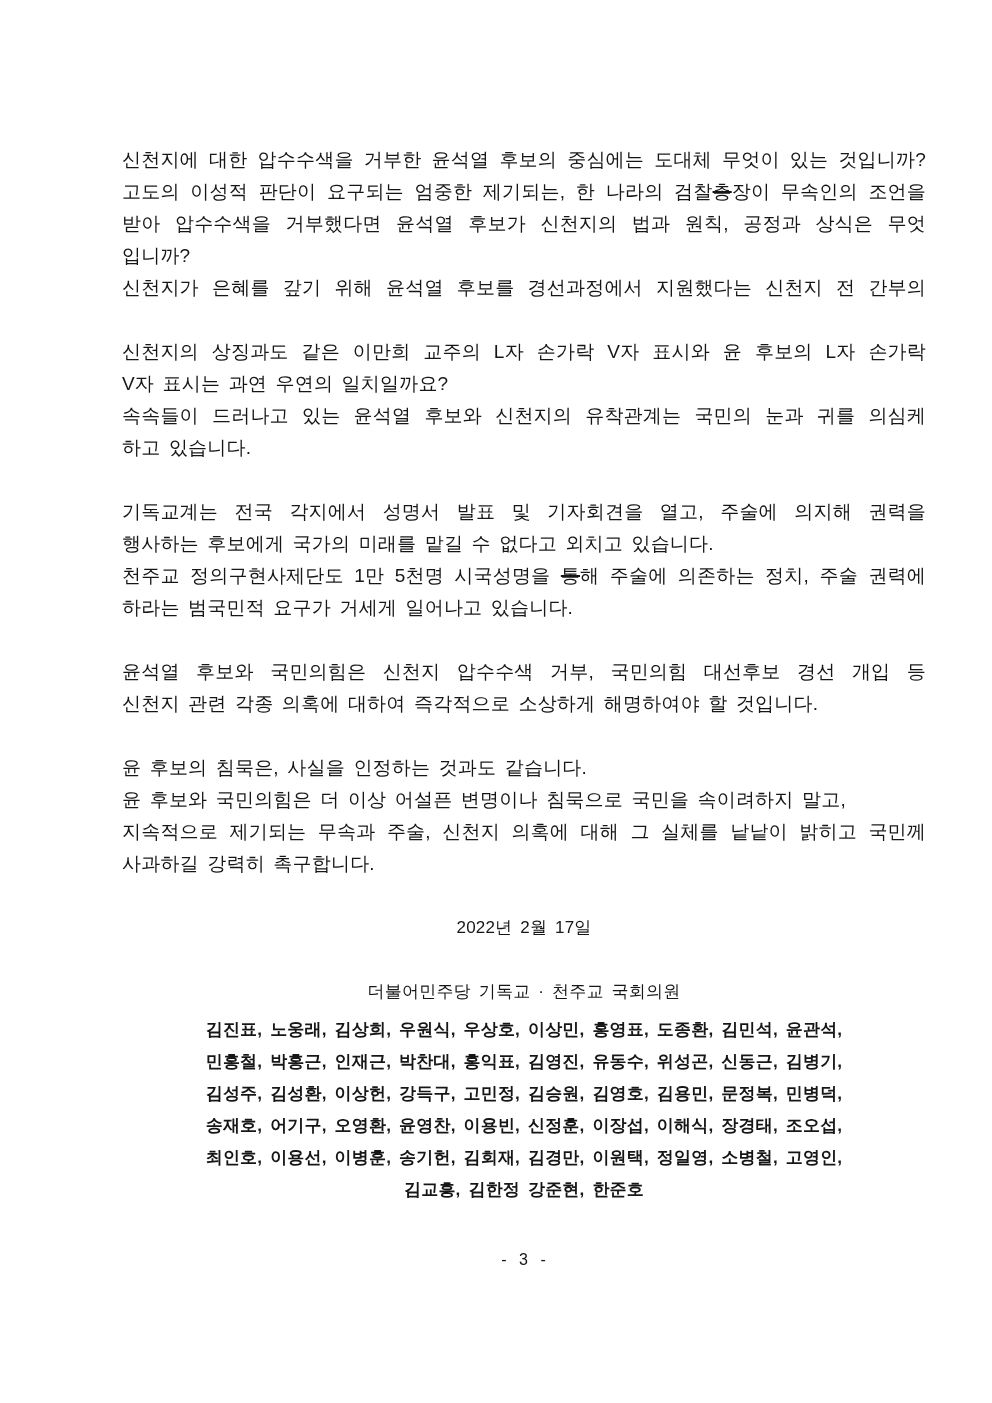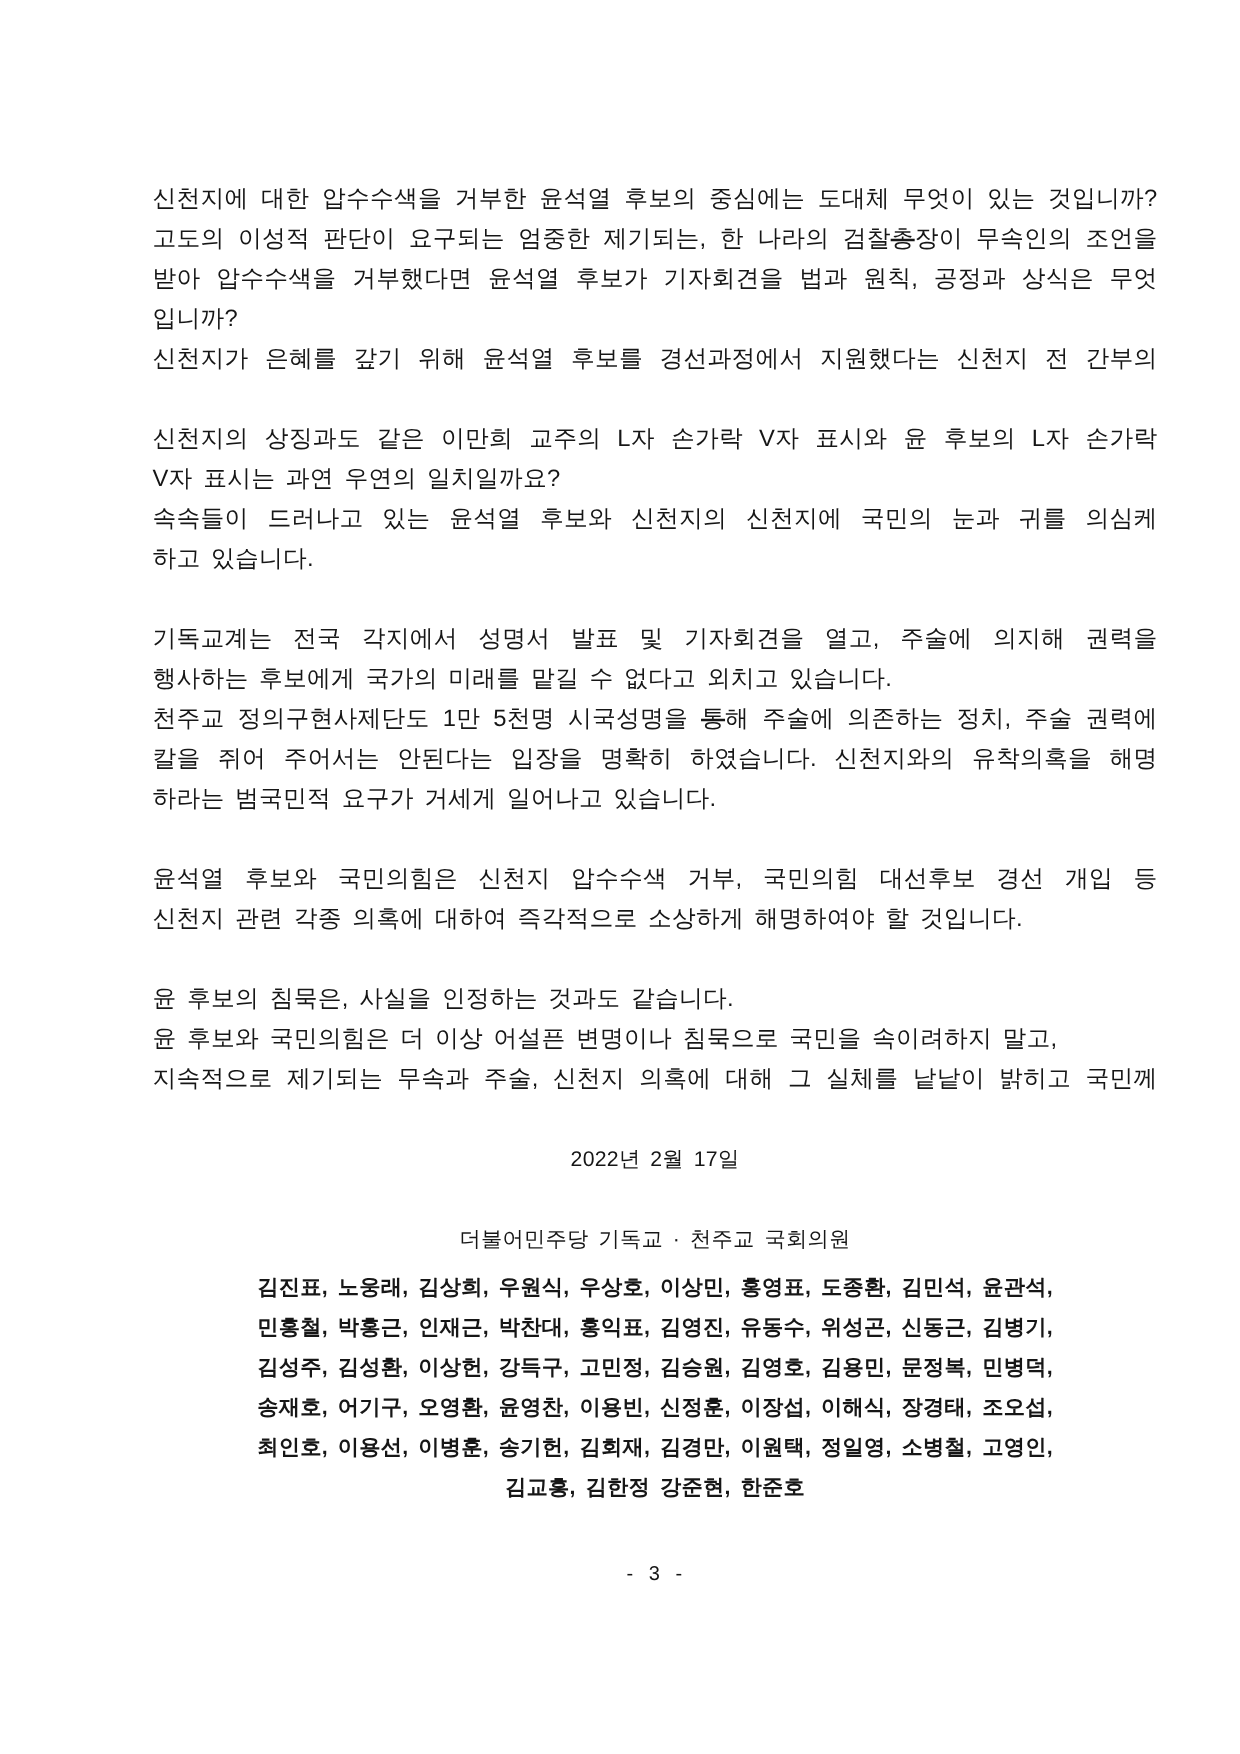--- a/index.html
+++ b/index.html
@@ -69,49 +69,49 @@
   }
 </style>
 </head>
 <body>
 
 <div class="page">
 
   <div class="para">
     <div class="line">신천지에 대한 압수수색을 거부한 윤석열 후보의 중심에는 도대체 무엇이 있는 것입니까?</div>
     <div class="line"><span>고도의 이성적 판단이 요구되는 엄중한 제기되는, 한 나라의 검찰</span><span class="struck">총</span><span>장이 무속인의 조언을</span></div>
-    <div class="line">받아 압수수색을 거부했다면 윤석열 후보가 기자회견을 법과 원칙, 공정과 상식은 무엇</div>
+    <div class="line">받아 압수수색을 거부했다면 윤석열 후보가 신천지의 법과 원칙, 공정과 상식은 무엇</div>
     <div class="line short">입니까?</div>
     <div class="line">신천지가 은혜를 갚기 위해 윤석열 후보를 경선과정에서 지원했다는 신천지 전 간부의</div>
   </div>
 
   <div class="para">
     <div class="line">신천지의 상징과도 같은 이만희 교주의 L자 손가락 V자 표시와 윤 후보의 L자 손가락</div>
     <div class="line short">V자 표시는 과연 우연의 일치일까요?</div>
-    <div class="line">속속들이 드러나고 있는 윤석열 후보와 신천지의 신천지에 국민의 눈과 귀를 의심케</div>
+    <div class="line">속속들이 드러나고 있는 윤석열 후보와 신천지의 유착관계는 국민의 눈과 귀를 의심케</div>
     <div class="line short">하고 있습니다.</div>
   </div>
 
   <div class="para">
     <div class="line">기독교계는 전국 각지에서 성명서 발표 및 기자회견을 열고, 주술에 의지해 권력을</div>
     <div class="line short">행사하는 후보에게 국가의 미래를 맡길 수 없다고 외치고 있습니다.</div>
     <div class="line"><span>천주교 정의구현사제단도 1만 5천명 시국성명을 </span><span class="struck">통</span><span>해 주술에 의존하는 정치, 주술 권력에</span></div>
-    <div class="line">칼을 쥐어 주어서는 안된다는 입장을 명확히 하였습니다. 신천지와의 유착의혹을 해명</div>
     <div class="line short">하라는 범국민적 요구가 거세게 일어나고 있습니다.</div>
   </div>
 
   <div class="para">
     <div class="line">윤석열 후보와 국민의힘은 신천지 압수수색 거부, 국민의힘 대선후보 경선 개입 등</div>
     <div class="line short">신천지 관련 각종 의혹에 대하여 즉각적으로 소상하게 해명하여야 할 것입니다.</div>
   </div>
 
   <div class="para">
     <div class="line short">윤 후보의 침묵은, 사실을 인정하는 것과도 같습니다.</div>
     <div class="line short">윤 후보와 국민의힘은 더 이상 어설픈 변명이나 침묵으로 국민을 속이려하지 말고,</div>
     <div class="line">지속적으로 제기되는 무속과 주술, 신천지 의혹에 대해 그 실체를 낱낱이 밝히고 국민께</div>
+    <div class="line short">사과하길 강력히 촉구합니다.</div>
   </div>
 
   <div class="center-line date-line">2022년 2월 17일</div>
 
   <div class="center-line">더불어민주당 기독교 · 천주교 국회의원</div>
 
   <div class="signers">
     <div class="center-line">김진표, 노웅래, 김상희, 우원식, 우상호, 이상민, 홍영표, 도종환, 김민석, 윤관석,</div>
     <div class="center-line">민홍철, 박홍근, 인재근, 박찬대, 홍익표, 김영진, 유동수, 위성곤, 신동근, 김병기,</div>
     <div class="center-line">김성주, 김성환, 이상헌, 강득구, 고민정, 김승원, 김영호, 김용민, 문정복, 민병덕,</div>

